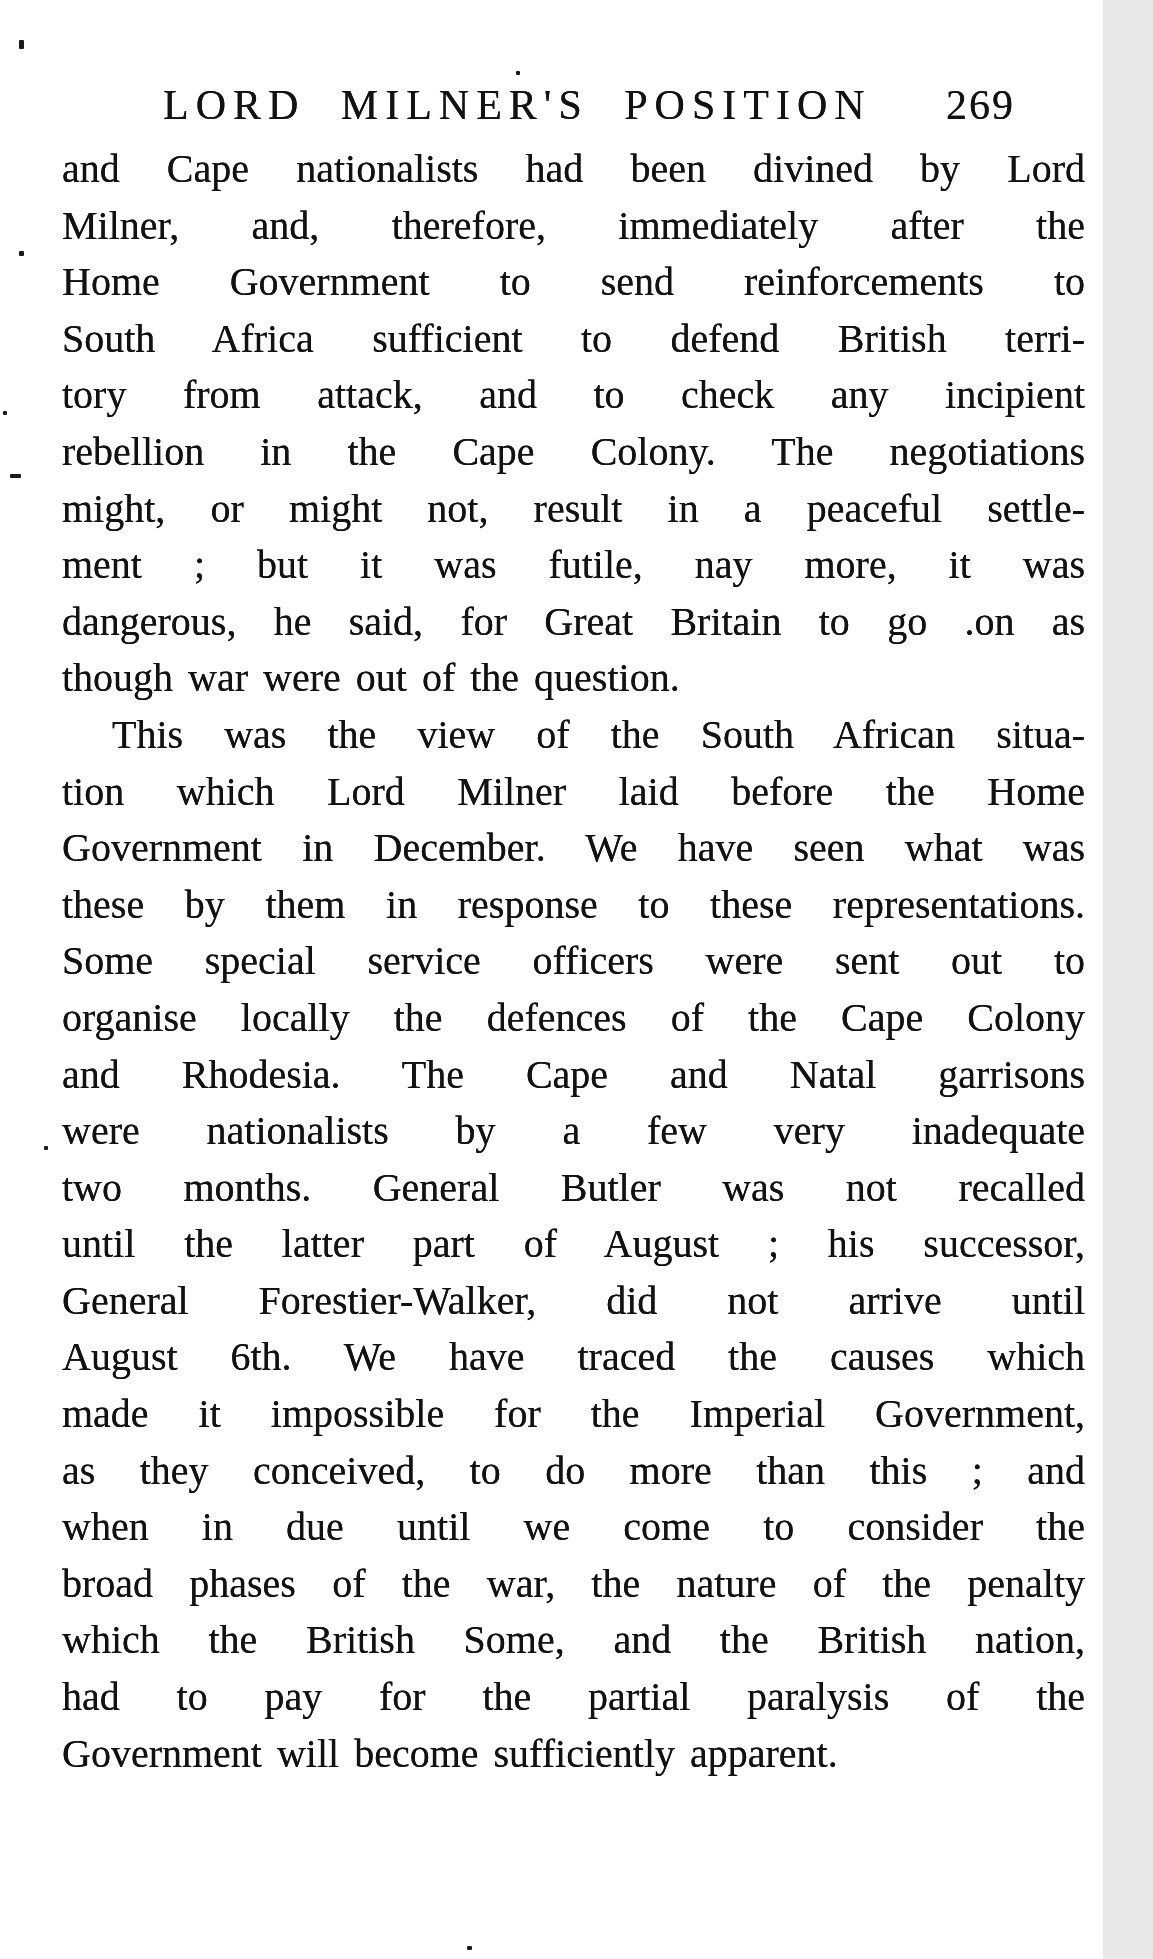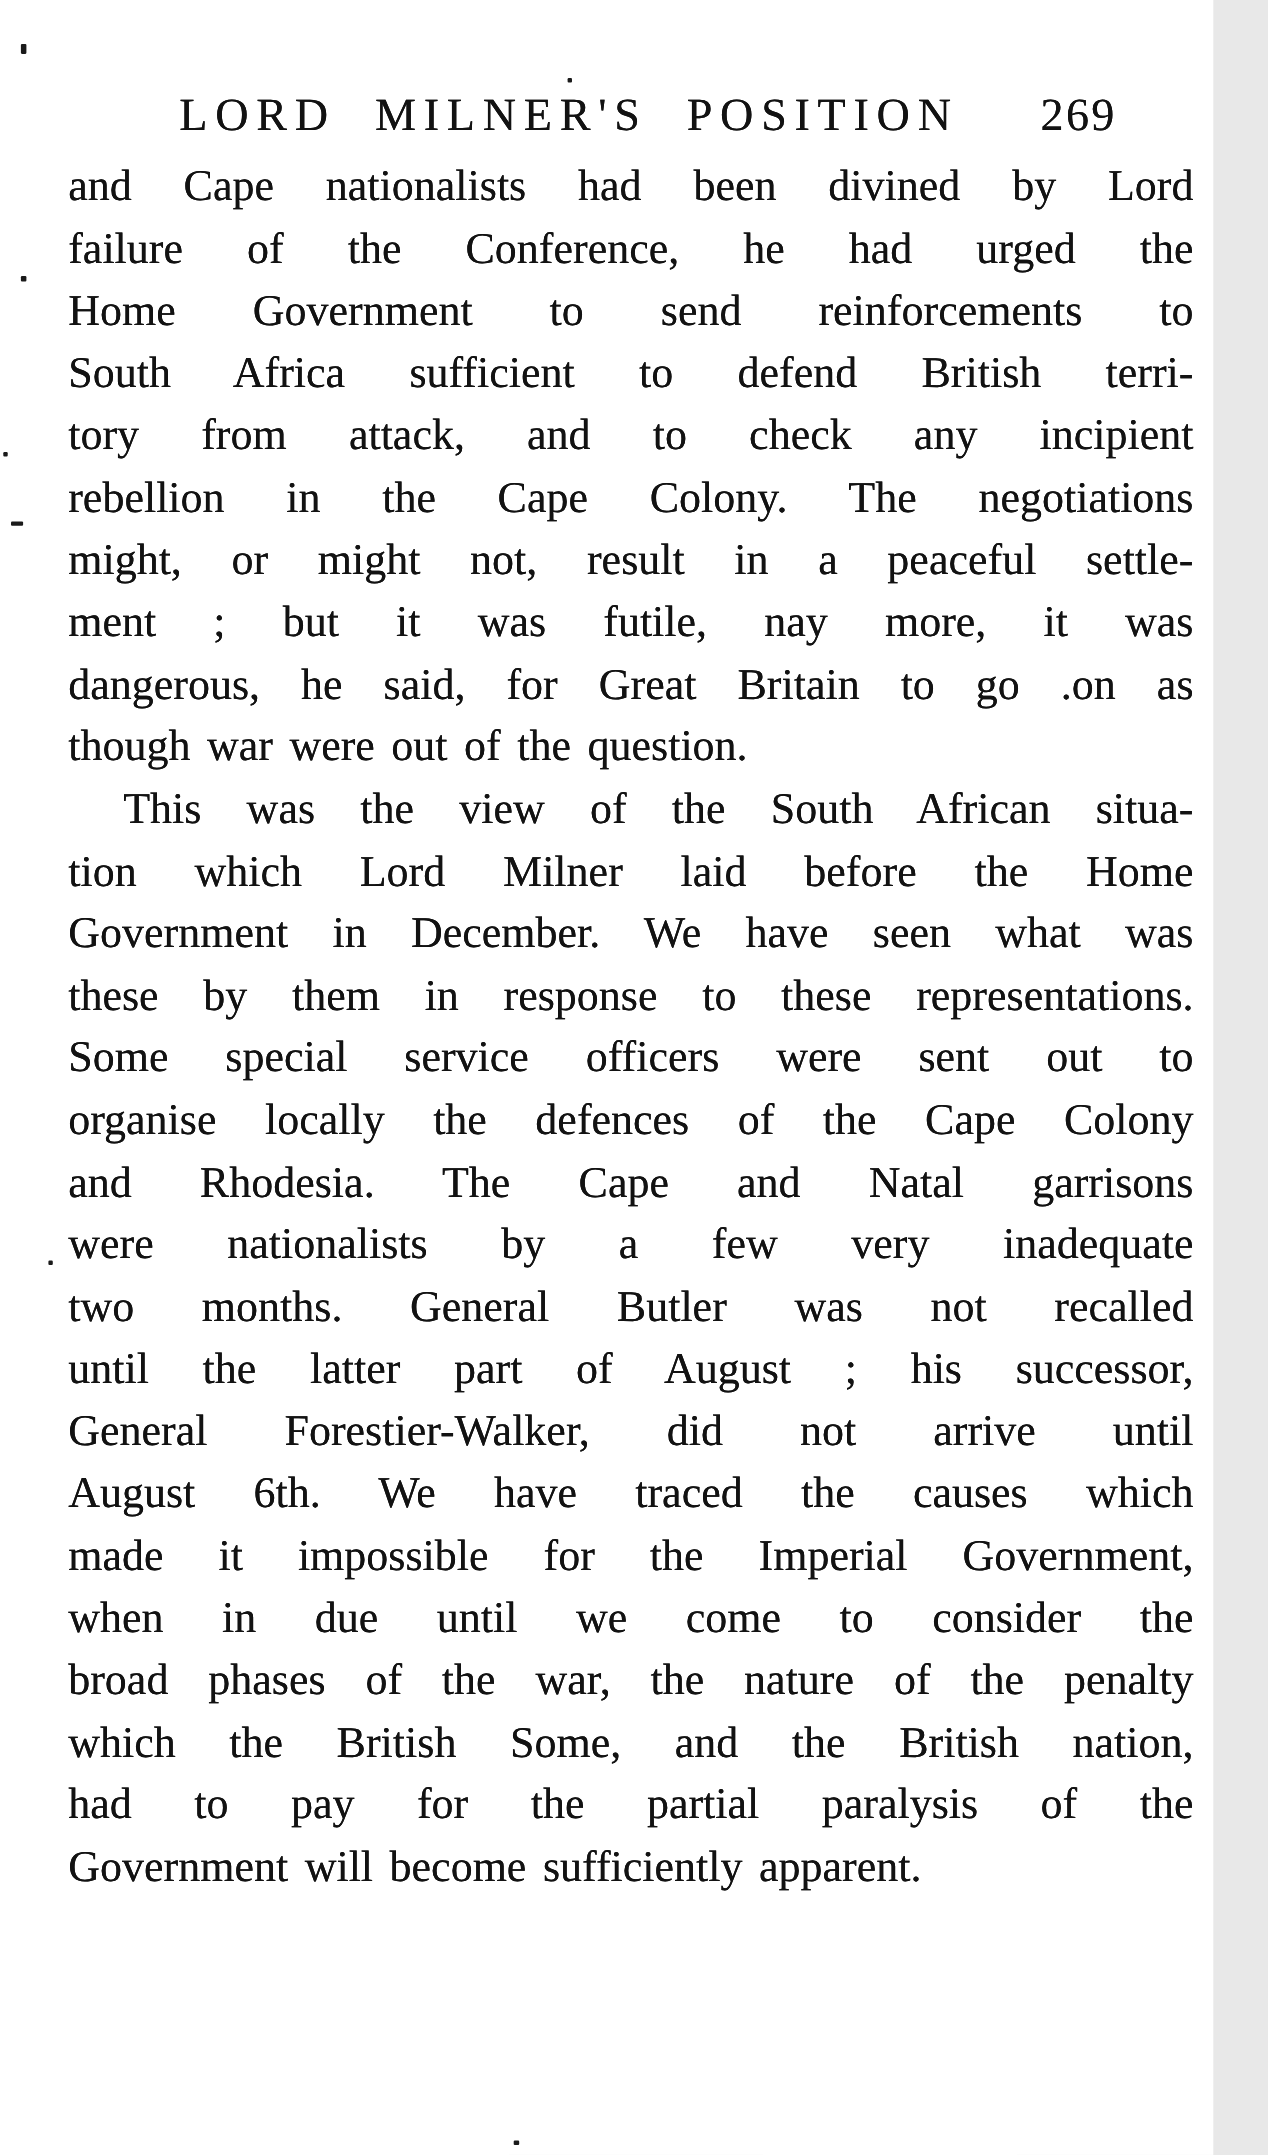--- a/index.html
+++ b/index.html
@@ -76,21 +76,21 @@
 <div class="page">
 
   <div class="running-head">
     <span class="head-title">LORD MILNER'S POSITION</span>
     <span class="head-page">269</span>
   </div>
 
   <div class="body-text">
     <div class="paragraph">
         <div class="line">and Cape nationalists had been divined by Lord</div>
-        <div class="line">failure of the Conference, he had urged the</div>
+        <div class="line">Milner, and, therefore, immediately after the</div>
         <div class="line">Home Government to send reinforcements to</div>
         <div class="line">South Africa sufficient to defend British terri-</div>
         <div class="line">tory from attack, and to check any incipient</div>
         <div class="line">rebellion in the Cape Colony.  The negotiations</div>
         <div class="line">might, or might not, result in a peaceful settle-</div>
         <div class="line">ment ; but it was futile, nay more, it was</div>
         <div class="line">dangerous, he said, for Great Britain to go .on as</div>
         <div class="line last">though war were out of the question.</div>
       </div>
     <div class="paragraph">
@@ -100,20 +100,21 @@
         <div class="line">these by them in response to these representations.</div>
         <div class="line">Some special service officers were sent out to</div>
         <div class="line">organise locally the defences of the Cape Colony</div>
         <div class="line">and Rhodesia.  The Cape and Natal garrisons</div>
         <div class="line">were nationalists by a few very inadequate</div>
         <div class="line">two months.  General Butler was not recalled</div>
         <div class="line">until the latter part of August ; his successor,</div>
         <div class="line">General Forestier-Walker, did not arrive until</div>
         <div class="line">August 6th.  We have traced the causes which</div>
         <div class="line">made it impossible for the Imperial Government,</div>
+        <div class="line">as they conceived, to do more than this ; and</div>
         <div class="line">when in due until we come to consider the</div>
         <div class="line">broad phases of the war, the nature of the penalty</div>
         <div class="line">which the British Some, and the British nation,</div>
         <div class="line">had to pay for the partial paralysis of the</div>
         <div class="line last">Government will become sufficiently apparent.</div>
       </div>
   </div>
 
   <div class="speck s1"></div>
   <div class="speck s2"></div>

